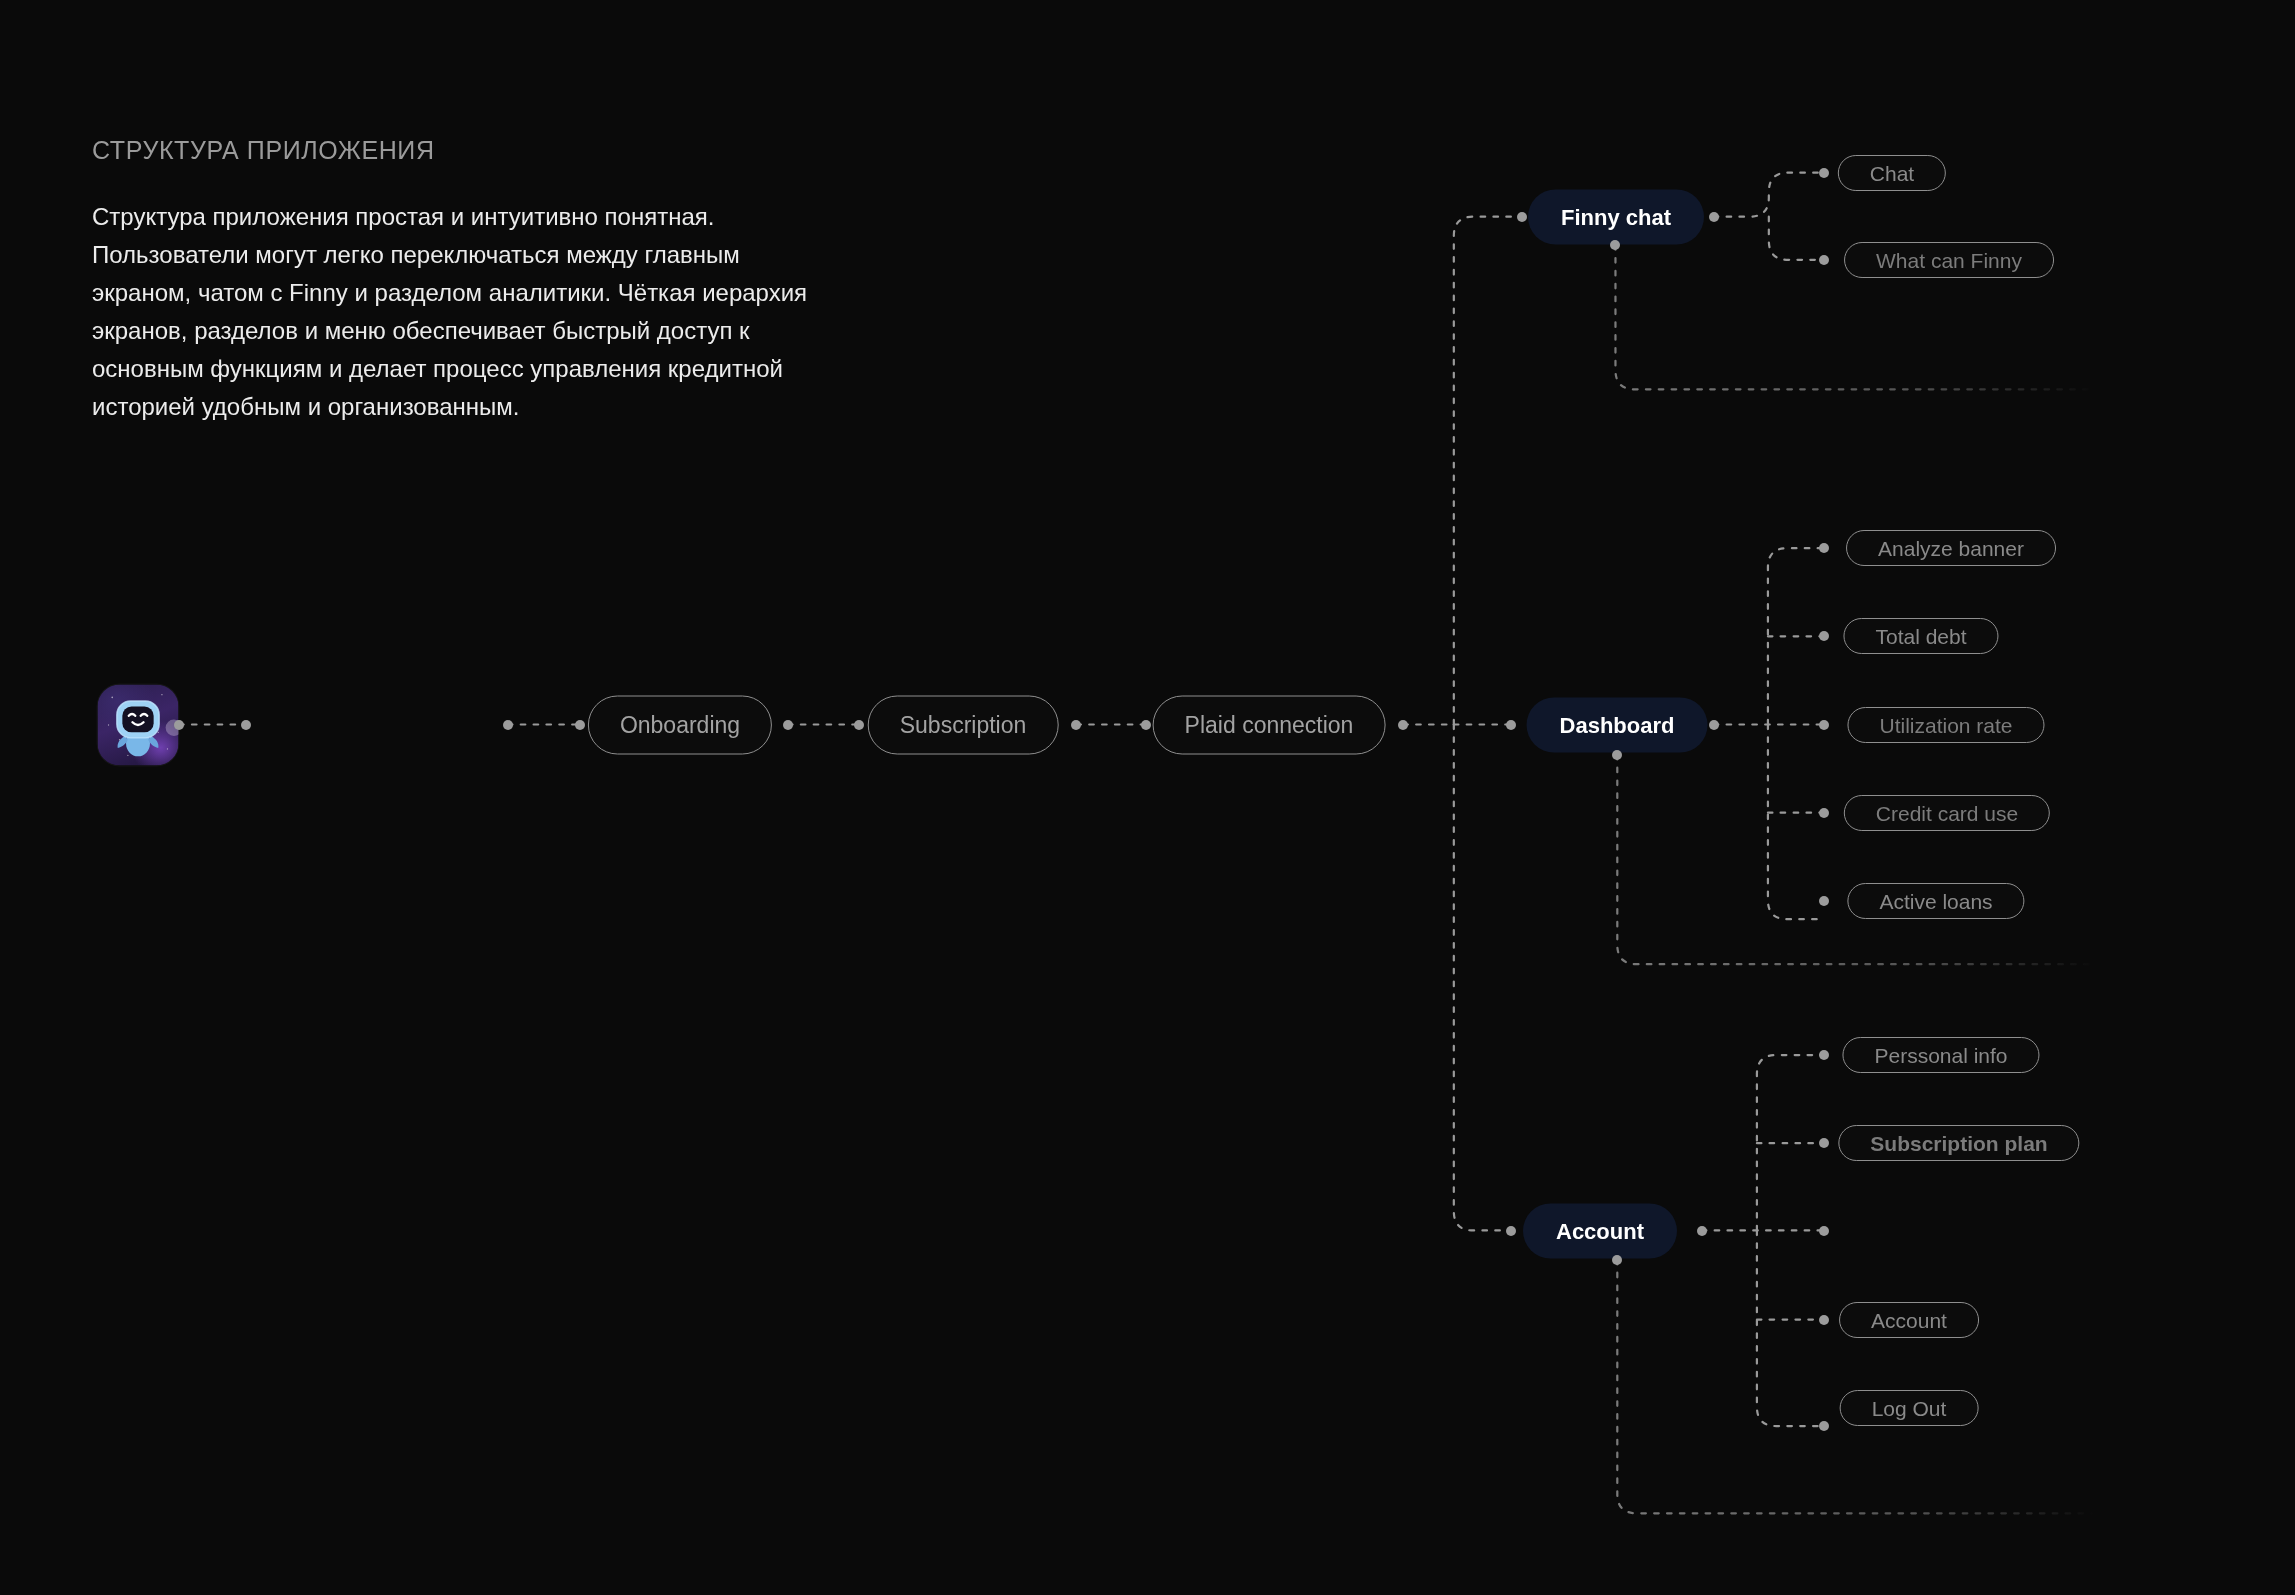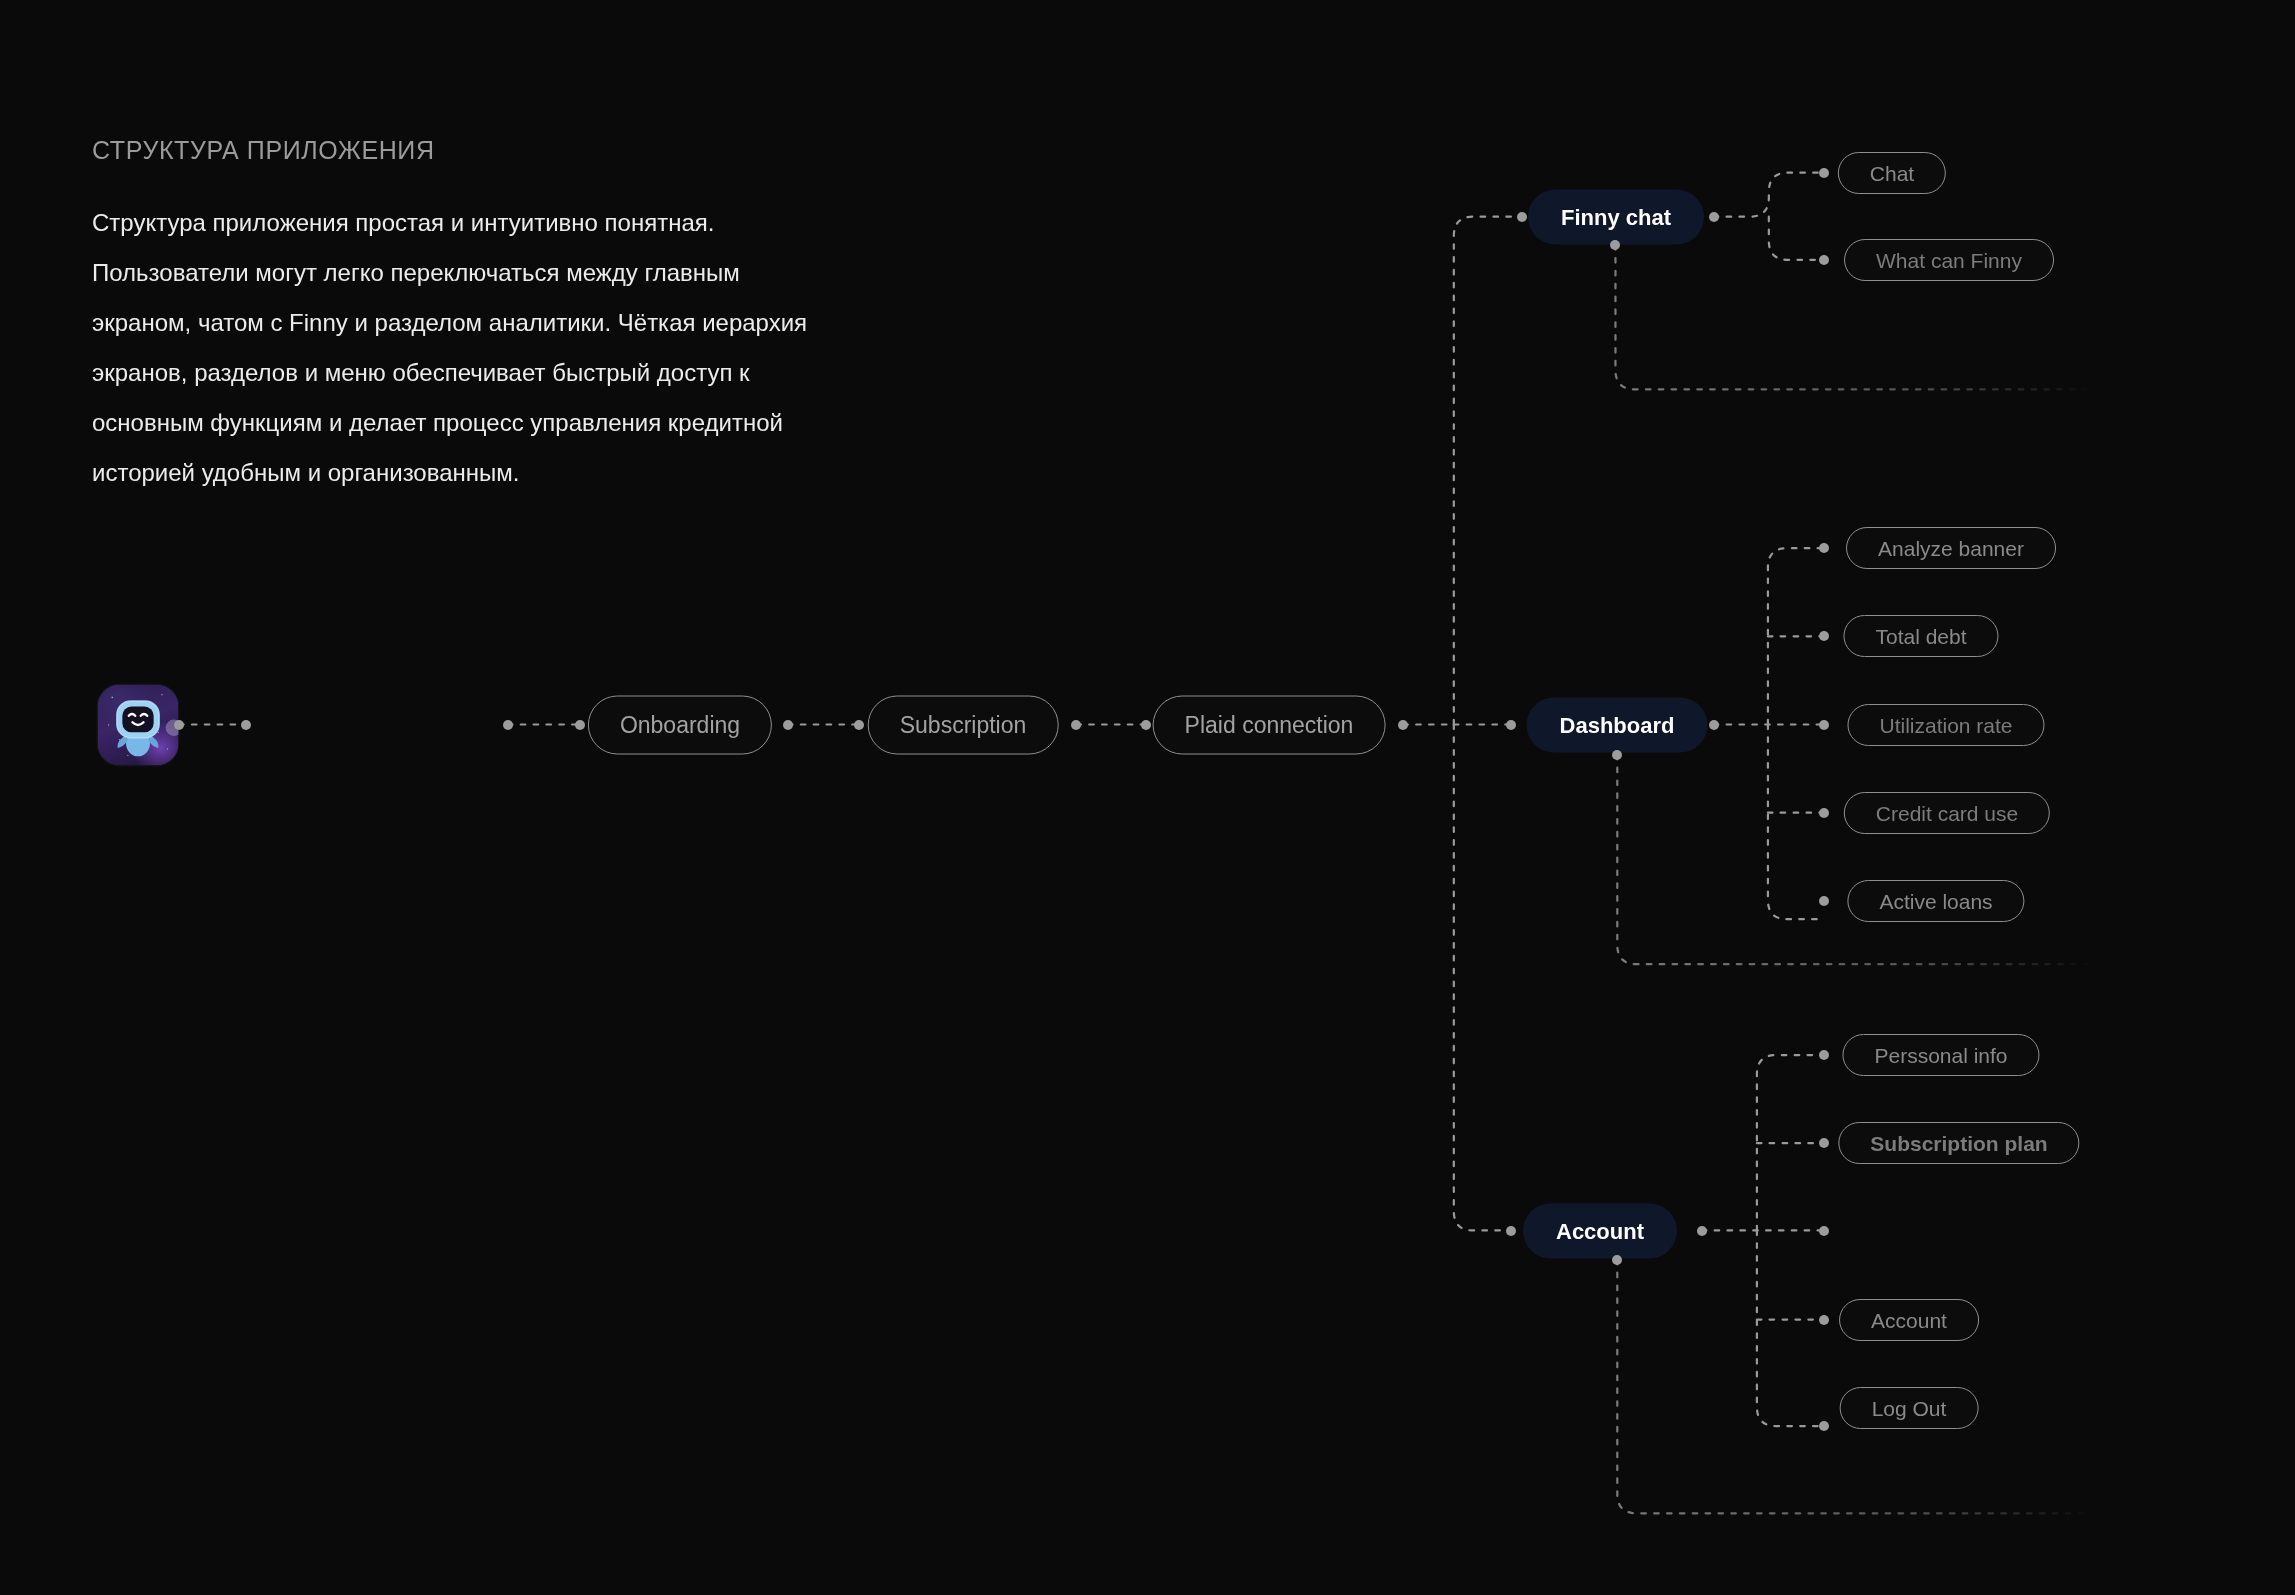--- a/index.html
+++ b/index.html
@@ -34,21 +34,21 @@
     font-size: 25px;
     letter-spacing: 0.6px;
     color: #9b9b9b;
     margin: 0 0 33px 0;
     font-weight: 400;
     text-transform: uppercase;
     white-space: nowrap;
   }
   .intro-body {
     font-size: 24px;
-    line-height: 50px;
+    line-height: 38px;
     color: #ececec;
     margin: 0;
     font-weight: 400;
   }
 
   
   #wires {
     position: absolute;
     left: 0;
     top: 0;
@@ -104,21 +104,21 @@
   
   .node.hub {
     height: 55px;
     font-size: 22px;
     font-weight: 700;
     padding: 0 33px;
   }
 
   
   .node.leaf {
-    height: 42px;
+    height: 36px;
     font-size: 21px;
     padding: 0 31px;
   }
 
   
   .node.dim .node-label {
     color: #8a8a8a;
   }
   .node.dimmer .node-label {
     color: #7c7c7c;

